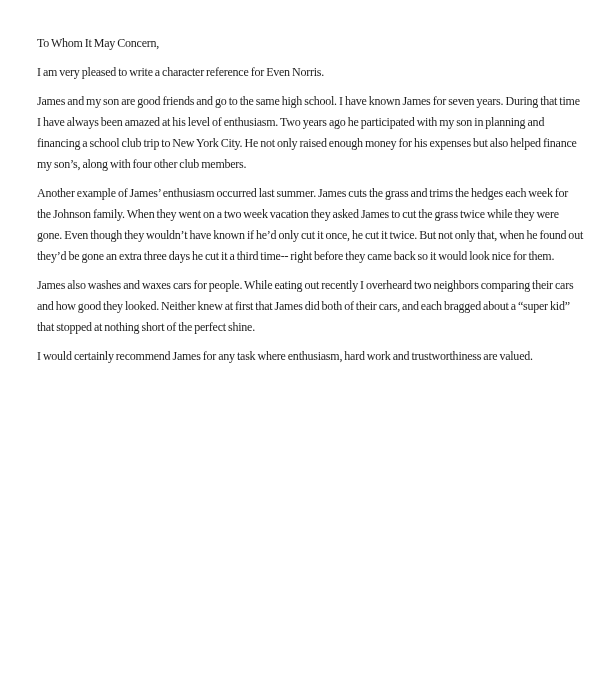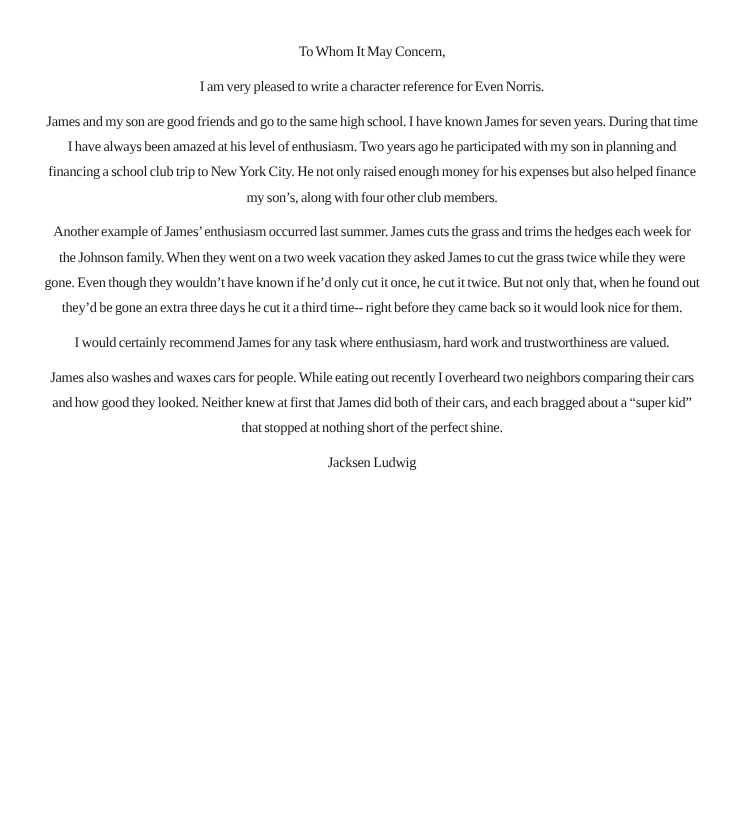--- a/index.html
+++ b/index.html
@@ -18,32 +18,31 @@
     position: absolute;
     left: 37px;
     top: 33px;
     width: 546px;
     font-family: "Liberation Serif", serif;
     font-size: 12px;
     line-height: 21px;
     letter-spacing: -0.24px;
     word-spacing: -0.6px;
     color: #1c1c1c;
-    text-align: center;
+    text-align: left;
   }
   .letter p {
     margin: 0 0 8px 0;
   }
 </style>
 </head>
 <body>
 
 <div class="page">
   <div class="letter">
     <p>To Whom It May Concern,</p>
     <p>I am very pleased to write a character reference for Even Norris.</p>
     <p>James and my son are good friends and go to the same high school. I have known James for seven years. During that time I have always been amazed at his level of enthusiasm. Two years ago he participated with my son in planning and financing a school club trip to New York City. He not only raised enough money for his expenses but also helped finance my son’s, along with four other club members.</p>
     <p>Another example of James’ enthusiasm occurred last summer. James cuts the grass and trims the hedges each week for the Johnson family. When they went on a two week vacation they asked James to cut the grass twice while they were gone. Even though they wouldn’t have known if he’d only cut it once, he cut it twice. But not only that, when he found out they’d be gone an extra three days he cut it a third time-- right before they came back so it would look nice for them.</p>
+    <p>James also washes and waxes cars for people. While eating out recently I overheard two neighbors comparing their cars and how good they looked. Neither knew at first that James did both of their cars, and each bragged about a “super kid” that stopped at nothing short of the perfect shine.</p>
     <p>I would certainly recommend James for any task where enthusiasm, hard work and trustworthiness are valued.</p>
-    <p>James also washes and waxes cars for people. While eating out recently I overheard two neighbors comparing their cars and how good they looked. Neither knew at first that James did both of their cars, and each bragged about a “super kid” that stopped at nothing short of the perfect shine.</p>
-    <p>Jacksen Ludwig</p>
   </div>
 </div>
 
 </body></html>

